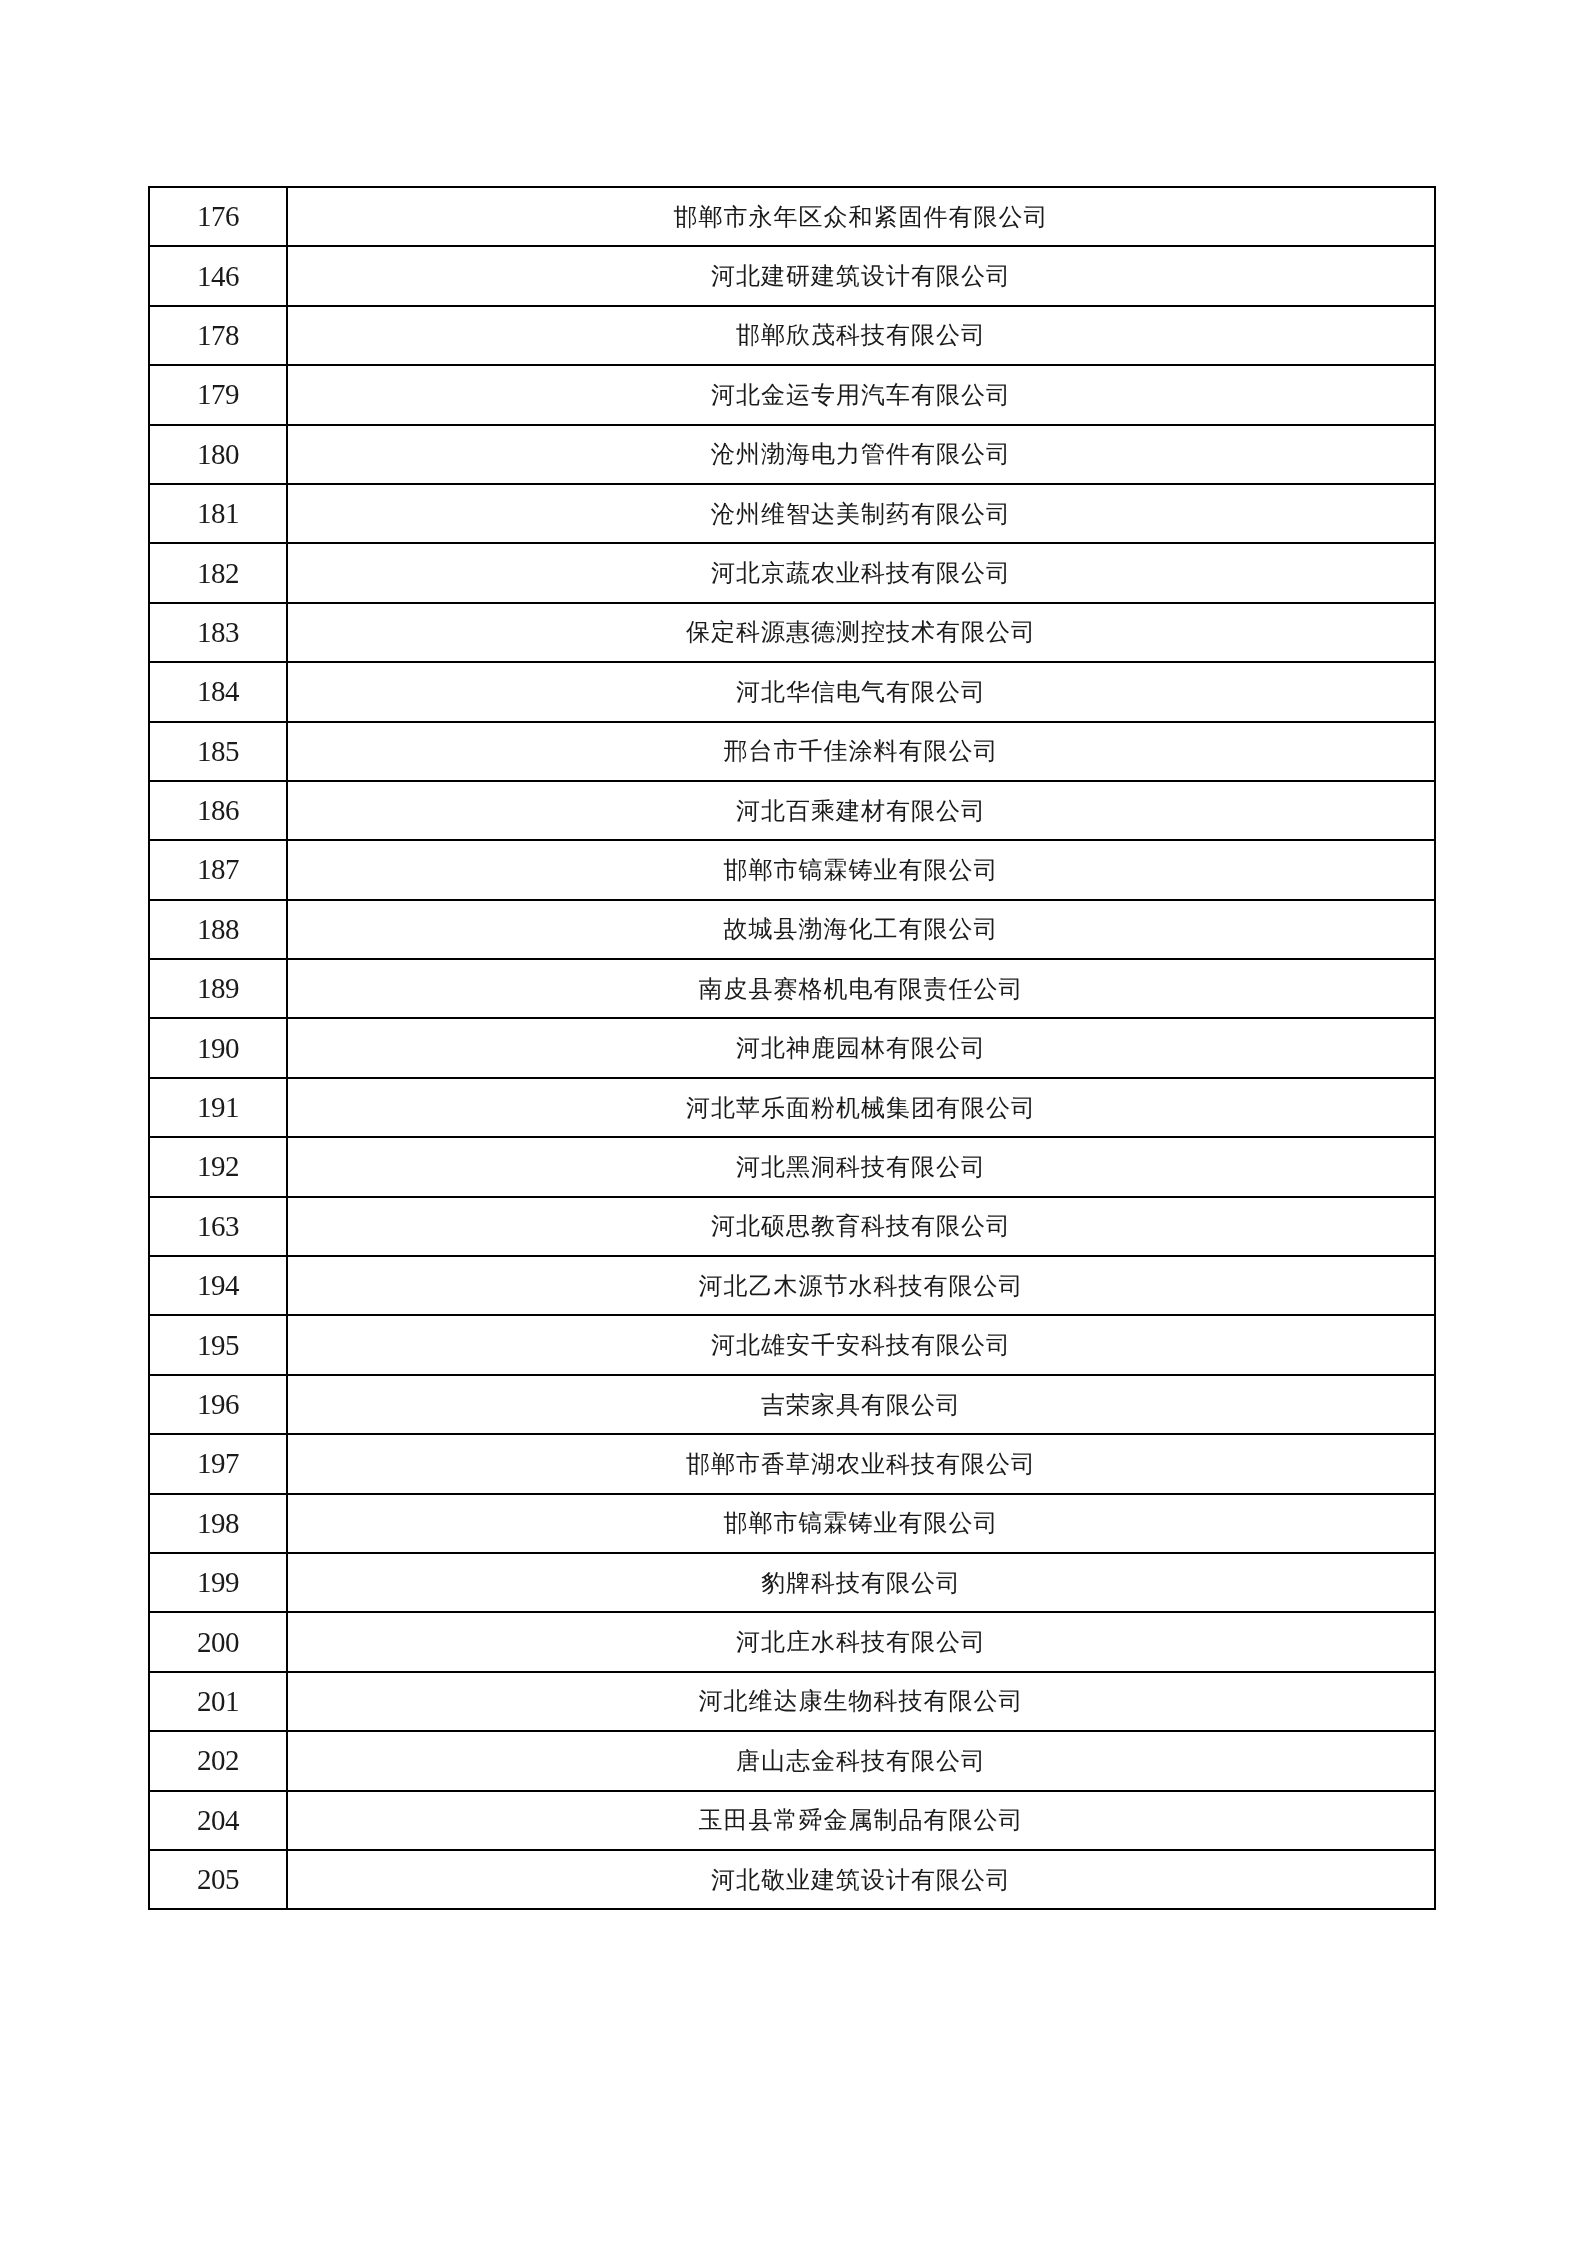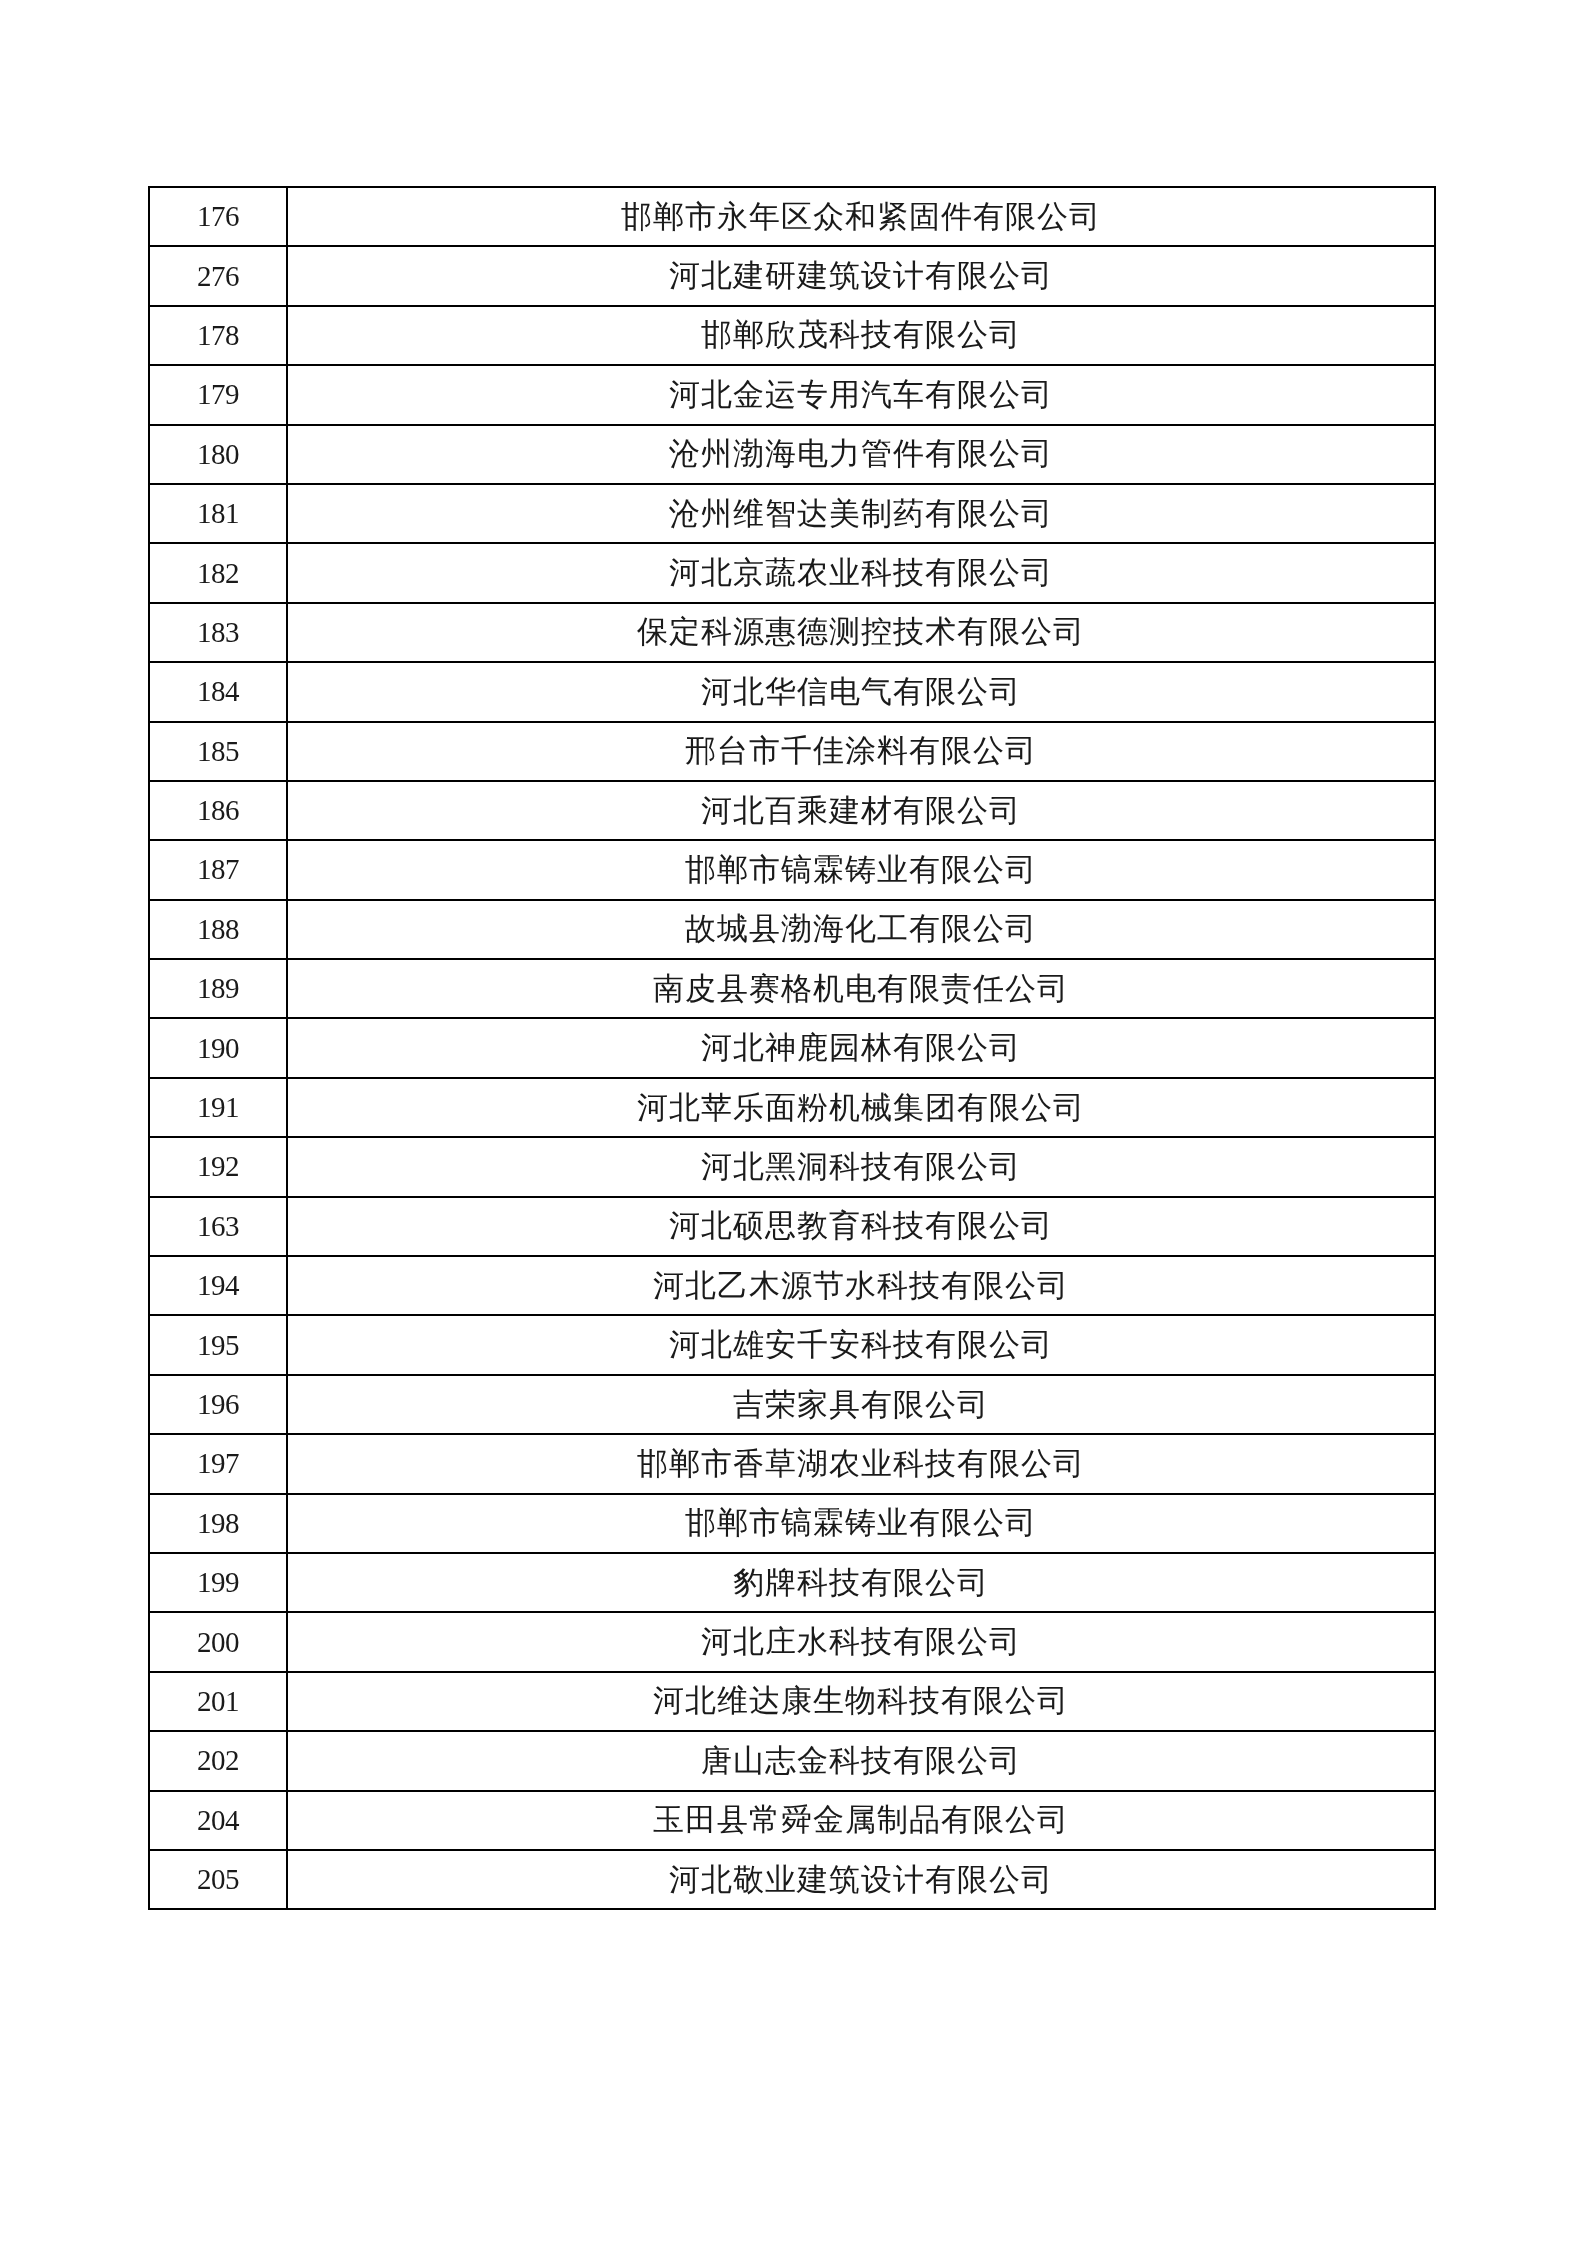--- a/index.html
+++ b/index.html
@@ -37,36 +37,36 @@
       color: #1a1a1a;
     }
     td.col-no {
       width: 136px;
       font-family: "Liberation Serif", "DejaVu Serif", serif;
       font-size: 29px;
       letter-spacing: -0.5px;
     }
     td.col-name {
       font-family: "DejaVu Sans", "Liberation Sans", sans-serif;
-      font-size: 31px;
+      font-size: 24px;
       letter-spacing: 1px;
     }
   </style>
 </head>
 <body>
 
 <div class="page">
   <table class="company-table">
     <tbody id="table-body">
     <tr>
           <td class="col-no">176</td>
           <td class="col-name">邯郸市永年区众和紧固件有限公司</td>
         </tr>
         <tr>
-          <td class="col-no">276</td>
+          <td class="col-no">146</td>
           <td class="col-name">河北建研建筑设计有限公司</td>
         </tr>
         <tr>
           <td class="col-no">178</td>
           <td class="col-name">邯郸欣茂科技有限公司</td>
         </tr>
         <tr>
           <td class="col-no">179</td>
           <td class="col-name">河北金运专用汽车有限公司</td>
         </tr>

